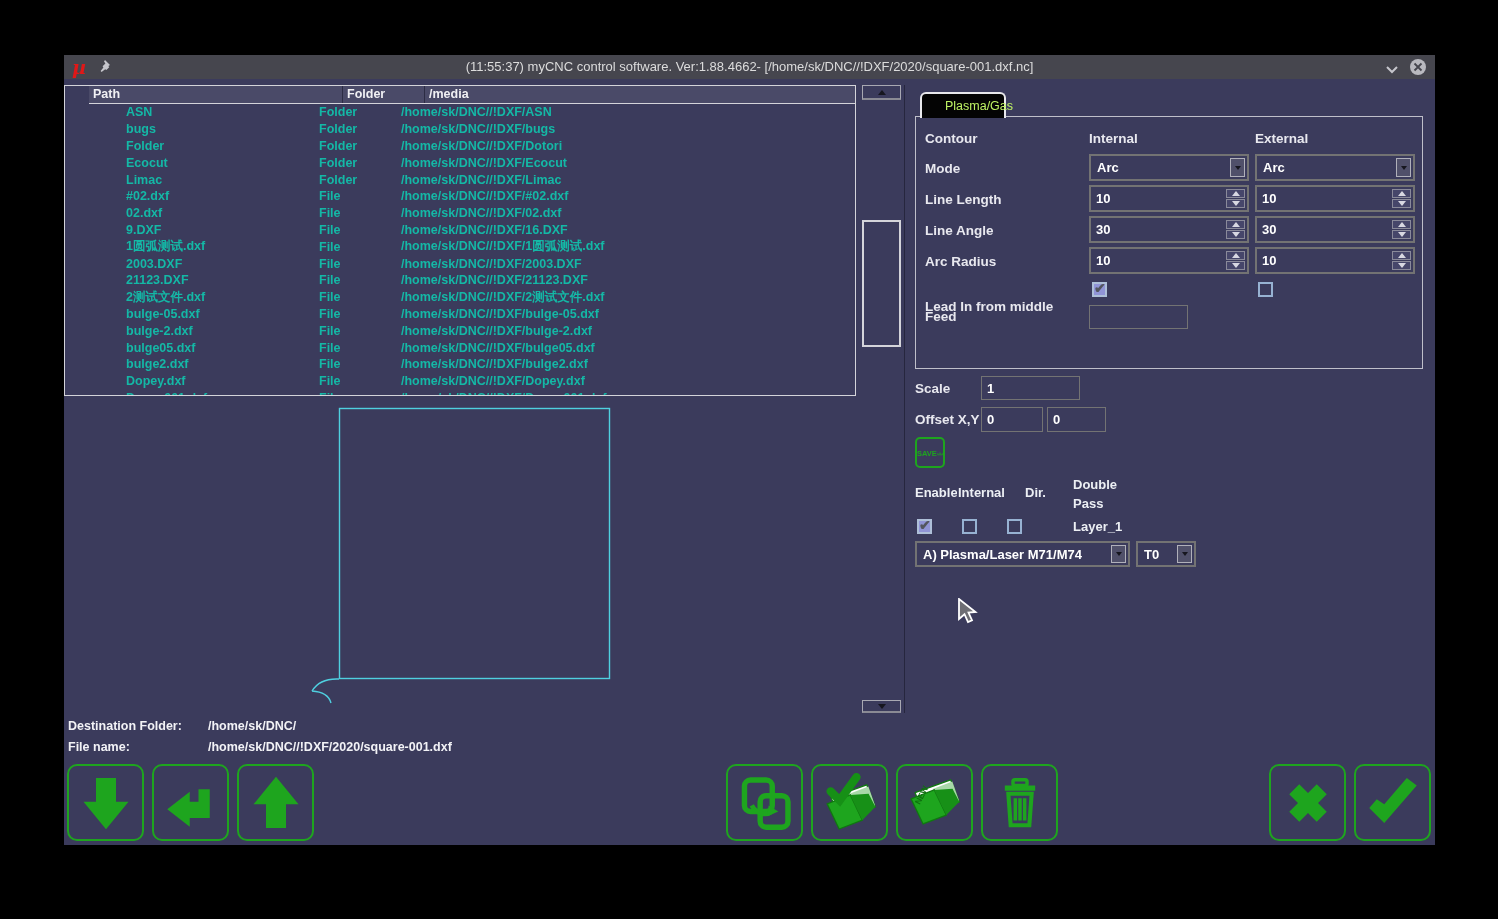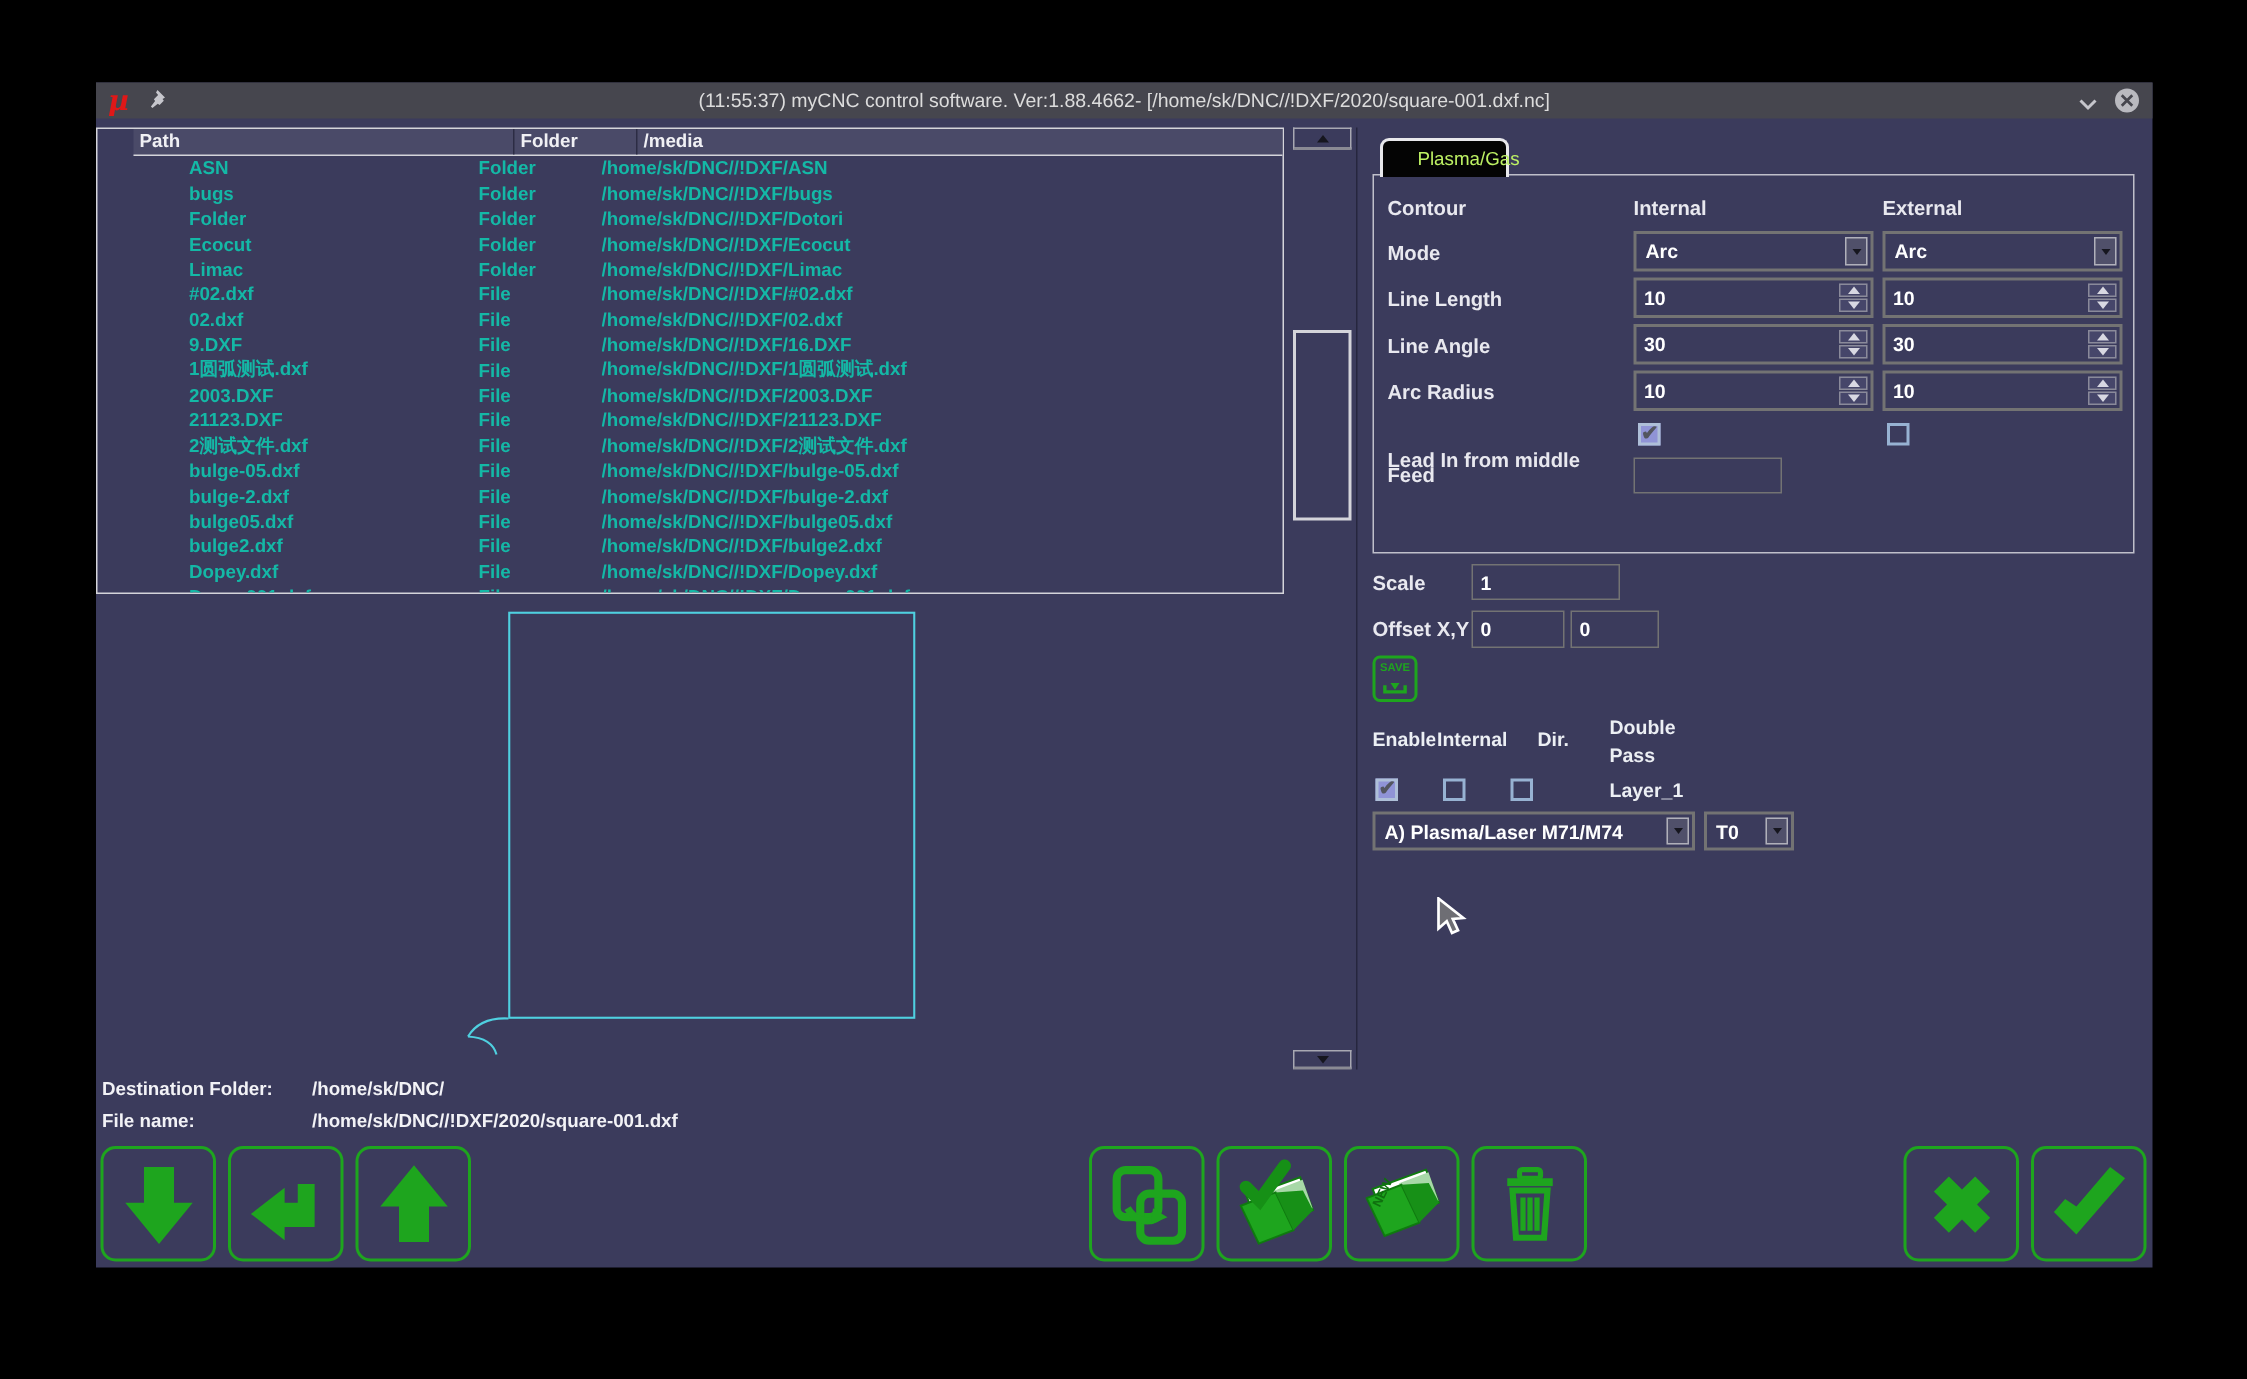--- a/index.html
+++ b/index.html
@@ -79,21 +79,21 @@
   .tri-up  { width:0; height:0; border-left:4px solid transparent; border-right:4px solid transparent;
              border-bottom:5px solid #d8d8e2; }
   .tri-dn  { width:0; height:0; border-left:4px solid transparent; border-right:4px solid transparent;
              border-top:5px solid #d8d8e2; }
   .cb { position:absolute; width:15px; height:15px; border:2px solid #97b2d2;
         background:transparent; cursor:pointer; }
   .cb.checked { background:#9094d6; border-color:#aebfd8; }
   .cb.checked::after { content:"\2714"; position:absolute; left:0px; top:-4px;
                        color:#53565f; font-size:14px; font-weight:bold; }
   .savebtn { position:absolute; left:851px; top:382px; width:30px; height:31px;
-             border:2px solid #1ea51e; border-radius:5px; display:flex; flex-direction:column;
+             border:2px solid #1ea51e; border-radius:5px; display:flex; flex-direction:row;
              align-items:center; cursor:pointer; background:transparent; }
   .savebtn .stxt { color:#1ea51e; font-size:7.5px; font-weight:bold; margin-top:1px; }
   .hdr { position:absolute; color:#eceff4; font-size:13px; font-weight:600; }
 
   .cursor { position:absolute; left:893px; top:543px; z-index:9; }
 </style>
 </head>
 <body>
 
 <div class="window">

